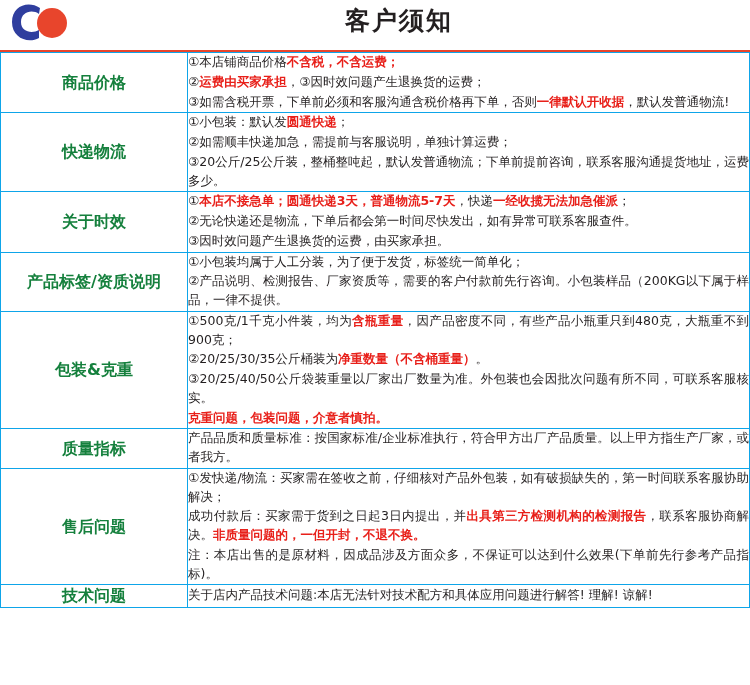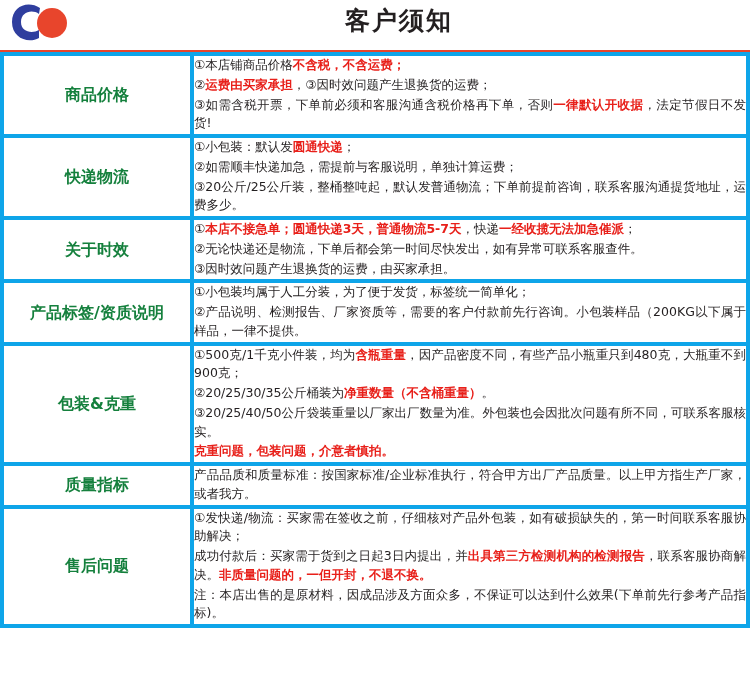--- a/index.html
+++ b/index.html
@@ -46,21 +46,21 @@
     font-family: "DejaVu Sans", "Liberation Sans", sans-serif;
     padding-left: 48px;
   }
   
   table.notice {
     width: 750px;
     border-collapse: collapse;
     table-layout: fixed;
   }
   table.notice td {
-    border: 4px solid #0ea5e9;
+    border: 1px solid #0ea5e9;
     vertical-align: middle;
     padding: 0;
   }
   td.label {
     width: 186px;
     text-align: center;
     font-size: 16px;
     font-weight: bold;
     color: #15803d;
     line-height: 1.35;
@@ -97,21 +97,21 @@
     <div class="title">客户须知</div>
   </div>
 
   <table class="notice">
     <tbody>
         <tr>
           <td class="label">商品价格</td>
           <td class="content">
             <p><span>①本店铺商品价格</span><span class="red">不含税，不含运费；</span></p>
             <p><span>②</span><span class="red">运费由买家承担</span><span>，③因时效问题产生退换货的运费；</span></p>
-            <p><span>③如需含税开票，下单前必须和客服沟通含税价格再下单，否则</span><span class="red">一律默认开收据</span><span>，法定节假日不发货!</span></p>
+            <p><span>③如需含税开票，下单前必须和客服沟通含税价格再下单，否则</span><span class="red">一律默认开收据</span><span>，默认发普通物流!</span></p>
           </td>
         </tr>
         <tr>
           <td class="label">快递物流</td>
           <td class="content">
             <p><span>①小包装：默认发</span><span class="red">圆通快递</span><span>；</span></p>
             <p><span>②如需顺丰快递加急，需提前与客服说明，单独计算运费；</span></p>
             <p><span>③20公斤/25公斤装，整桶整吨起，默认发普通物流；下单前提前咨询，联系客服沟通提货地址，运费多少。</span></p>
           </td>
         </tr>
@@ -146,16 +146,22 @@
           </td>
         </tr>
         <tr>
           <td class="label">售后问题</td>
           <td class="content">
             <p><span>①发快递/物流：买家需在签收之前，仔细核对产品外包装，如有破损缺失的，第一时间联系客服协助解决；</span></p>
             <p><span>成功付款后：买家需于货到之日起3日内提出，并</span><span class="red">出具第三方检测机构的检测报告</span><span>，联系客服协商解决。</span><span class="red">非质量问题的，一但开封，不退不换。</span></p>
             <p><span>注：本店出售的是原材料，因成品涉及方面众多，不保证可以达到什么效果(下单前先行参考产品指标)。</span></p>
           </td>
         </tr>
+        <tr>
+          <td class="label">技术问题</td>
+          <td class="content">
+            <p><span>关于店内产品技术问题:本店无法针对技术配方和具体应用问题进行解答! 理解! 谅解!</span></p>
+          </td>
+        </tr>
       </tbody>
   </table>
 
 </div>
 
 </body></html>

